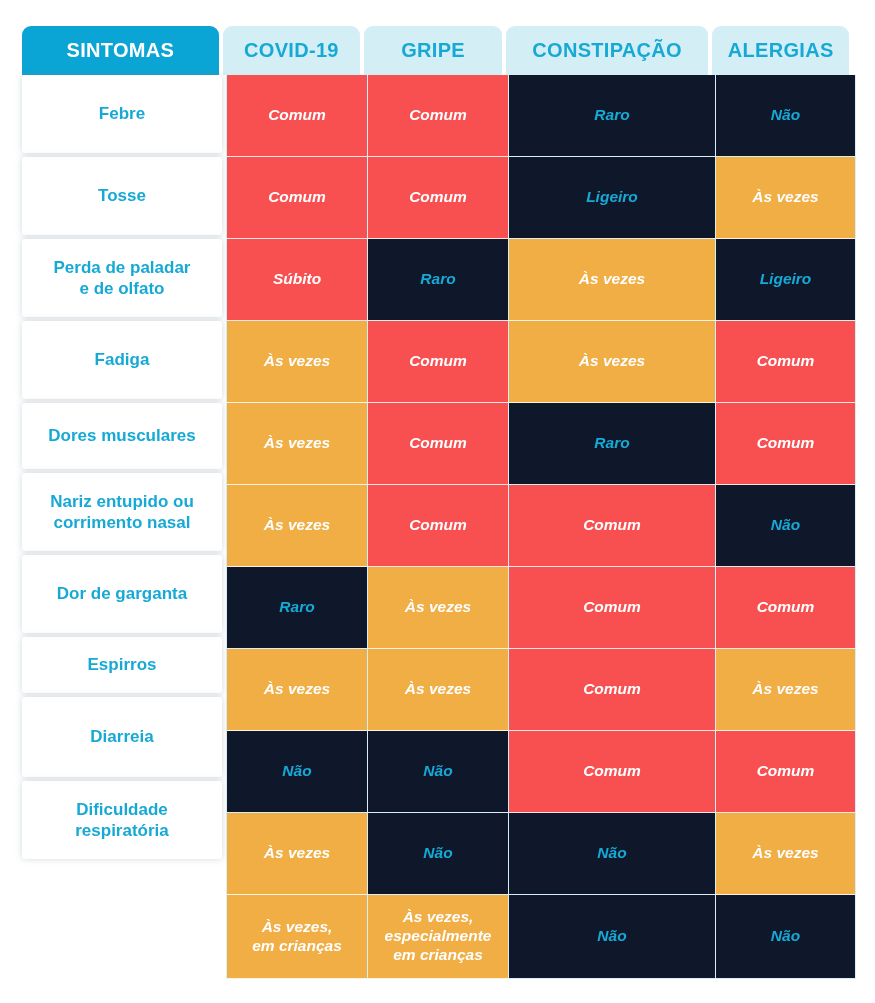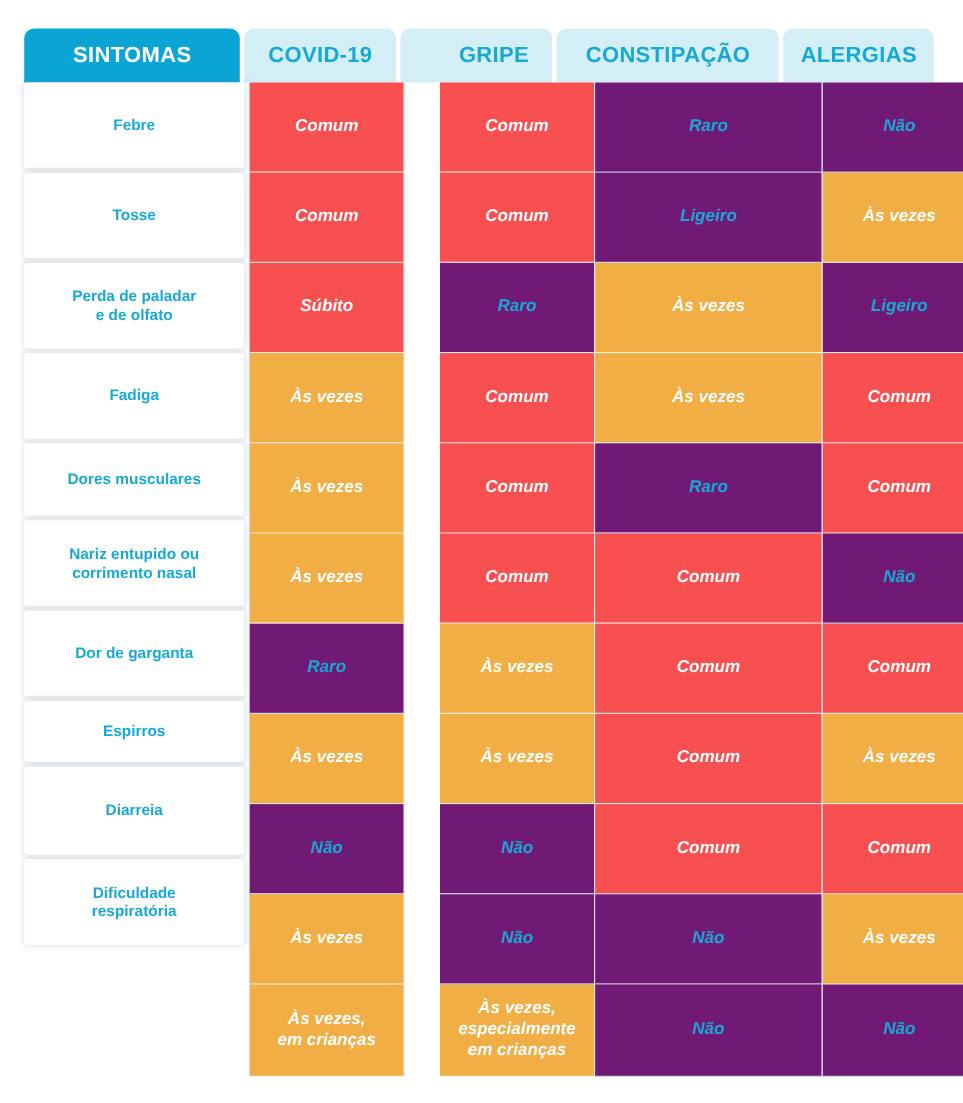--- a/index.html
+++ b/index.html
@@ -45,21 +45,21 @@
     color: #ffffff;
     margin-right: 4px;
   }
   .th-disease {
     background: #d3eef5;
     color: #17a9d6;
     margin-right: 4px;
   }
   .th-disease:last-child { margin-right: 0; }
   .w-covid { width: 140px; }
-  .w-gripe { width: 140px; padding-left: 32px; }
+  .w-gripe { width: 140px; }
   .w-const { width: 206px; }
   .w-alerg { width: 139px; }
 
   
   .tbody {
     display: flex;
   }
 
   
   .symptom-col {
@@ -68,21 +68,21 @@
     flex: none;
   }
   .symptom-cell {
     box-sizing: border-box;
     display: flex;
     align-items: center;
     justify-content: center;
     text-align: center;
     background: #ffffff;
     color: #17a9d6;
-    font-size: 14px;
+    font-size: 17px;
     font-weight: 700;
     line-height: 1.25;
     padding: 0 10px;
     border-radius: 3px;
     box-shadow: 0 0 7px rgba(110,130,145,0.30);
     margin-bottom: 4px;
     position: relative;
     z-index: 2;
   }
 
@@ -111,21 +111,21 @@
     background: #f84f50;
     color: #ffffff;
     border-bottom-color: rgba(255,255,255,0.85);
   }
   .data-cell.c-orange {
     background: #f0ae45;
     color: #ffffff;
     border-bottom-color: rgba(255,255,255,0.85);
   }
   .data-cell.c-white {
-    background: #701a75;
+    background: #0f172a;
     color: #17a9d6;
   }
 </style>
 </head>
 <body>
 
 <div id="table-wrap">
 
   <div class="thead">
     <div class="th th-symptoms">SINTOMAS</div>

